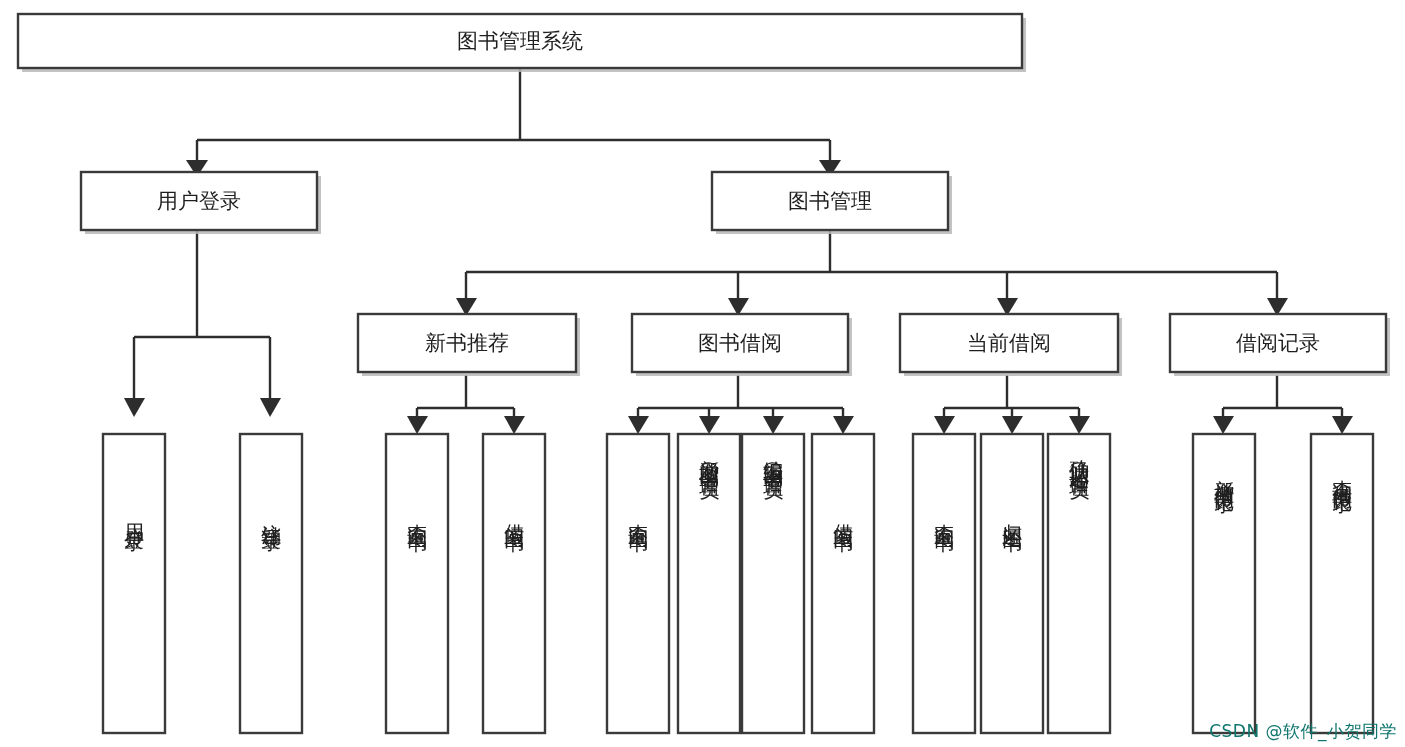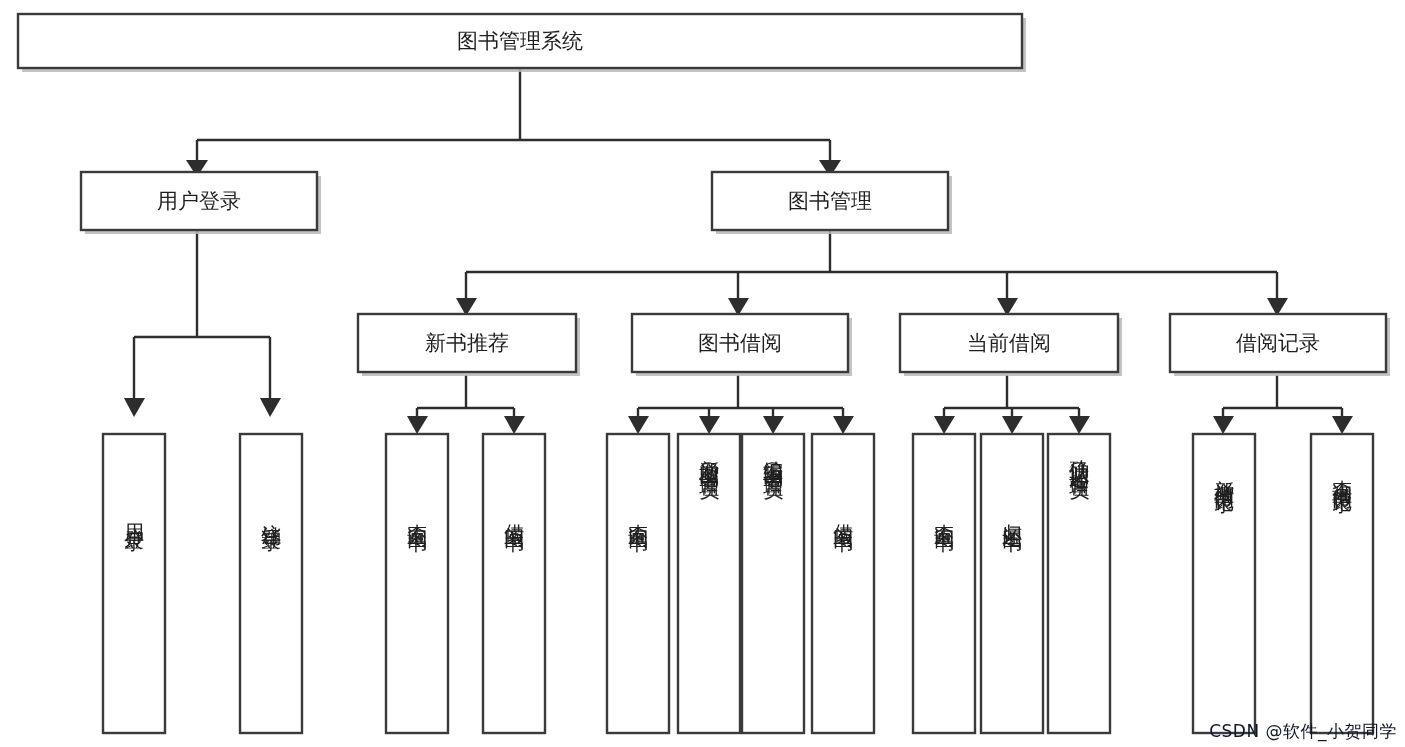--- a/index.html
+++ b/index.html
@@ -61,21 +61,21 @@
     letter-spacing:3px;
     color:#1f1f1f;
     white-space:nowrap;
   }
   .watermark{
     position:absolute;
     right:8px;
     bottom:4px;
     font-family:"DejaVu Sans","Liberation Sans",sans-serif;
     font-size:17px;
-    color:#0f172a;
+    color:#0f766e;
     letter-spacing:.5px;
     white-space:nowrap;
     user-select:none;
   }
 </style>
 </head>
 <body>
 
 <div id="stage">
 

